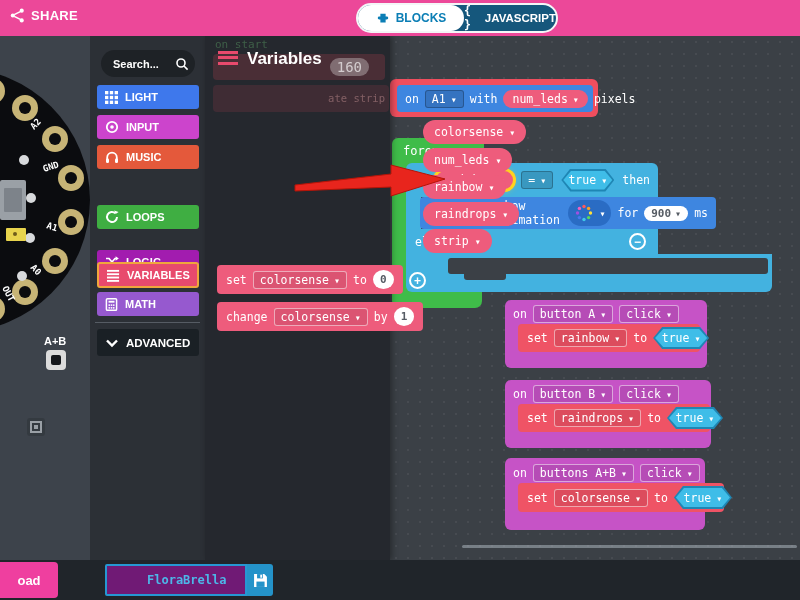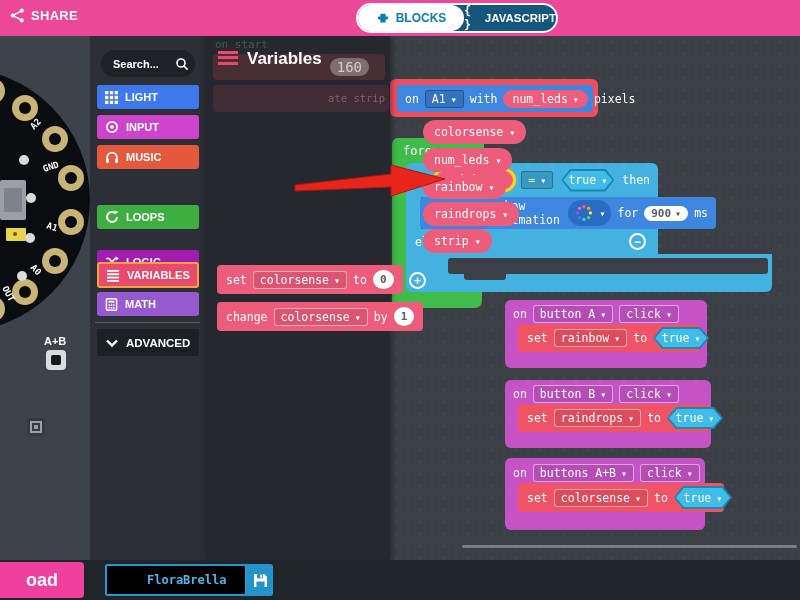--- a/index.html
+++ b/index.html
@@ -441,22 +441,22 @@
         <span>BLOCKS</span>
       </div>
       <div class="tab-js">
         <span class="mono" style="font-weight:bold">{ }</span>
         <span>JAVASCRIPT</span>
       </div>
     </div>
   </div>
 
   <div class="bottombar">
-    <div class="abs" style="left:0;top:2px;width:84px;height:36px;background:#ef3f9f;border-radius:0 4px 4px 0;display:flex;align-items:center;justify-content:center;font-weight:bold;font-size:18px;cursor:pointer">oad</div>
-    <input class="mono abs" style="left: 105px; top: 4px; width: 142px; height: 32px; background: #000000; border: 2px solid rgb(38, 151, 211); border-radius: 2px 0px 0px 2px; color: rgb(77, 182, 232); font-weight: bold; font-size: 12px; padding-left: 40px;" value="FloraBrella">
+    <div class="abs" style="left:0;top:2px;width:58px;height:36px;background:#ef3f9f;border-radius:0 4px 4px 0;display:flex;align-items:center;justify-content:center;font-weight:bold;font-size:13px;cursor:pointer">oad</div>
+    <input class="mono abs" style="left: 105px; top: 4px; width: 142px; height: 32px; background: #701a75; border: 2px solid rgb(38, 151, 211); border-radius: 2px 0px 0px 2px; color: rgb(77, 182, 232); font-weight: bold; font-size: 12px; padding-left: 40px;" value="FloraBrella">
     <div class="abs" style="left:247px;top:4px;width:26px;height:32px;background:#2493c9;border-radius:0 3px 3px 0;display:flex;align-items:center;justify-content:center;cursor:pointer">
       <svg width="15" height="15" viewBox="0 0 14 14">
         <path d="M1 1h9.5L13 3.5V13H1z" fill="#fff"></path>
         <rect x="3.2" y="8" width="7.6" height="5" fill="#2493c9"></rect>
         <rect x="3.8" y="1" width="5.4" height="4" fill="#2493c9"></rect>
         <rect x="6.8" y="1.6" width="1.7" height="2.8" fill="#fff"></rect>
       </svg>
     </div>
   </div>
 

